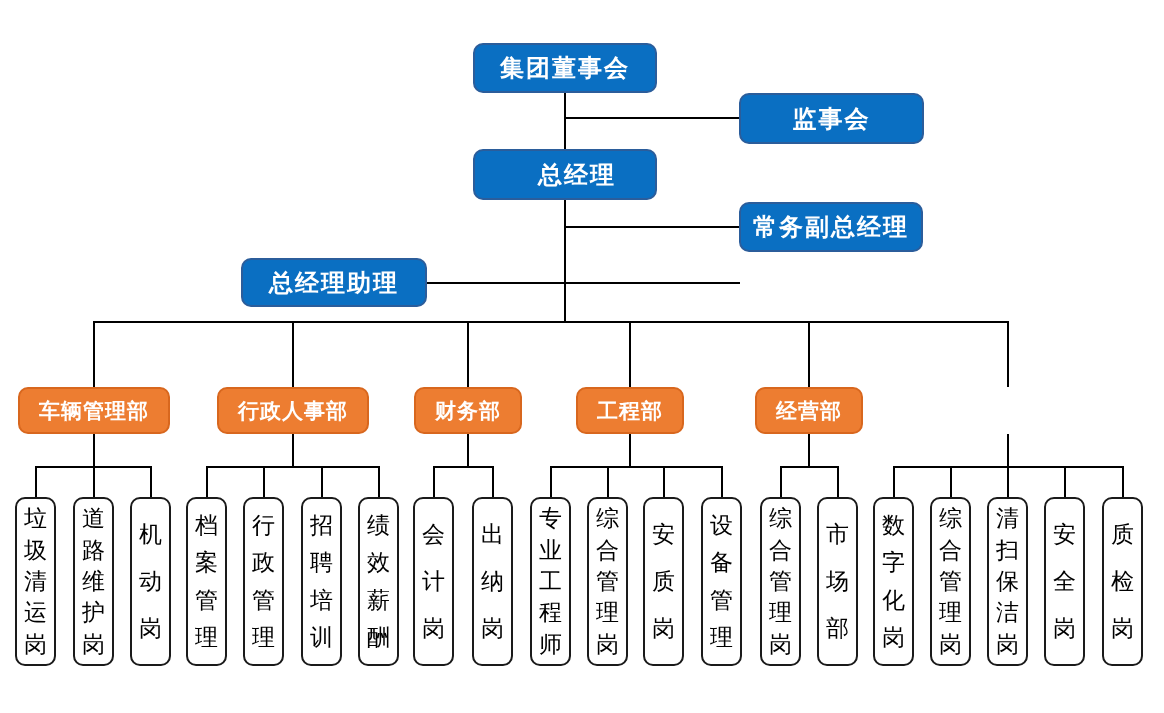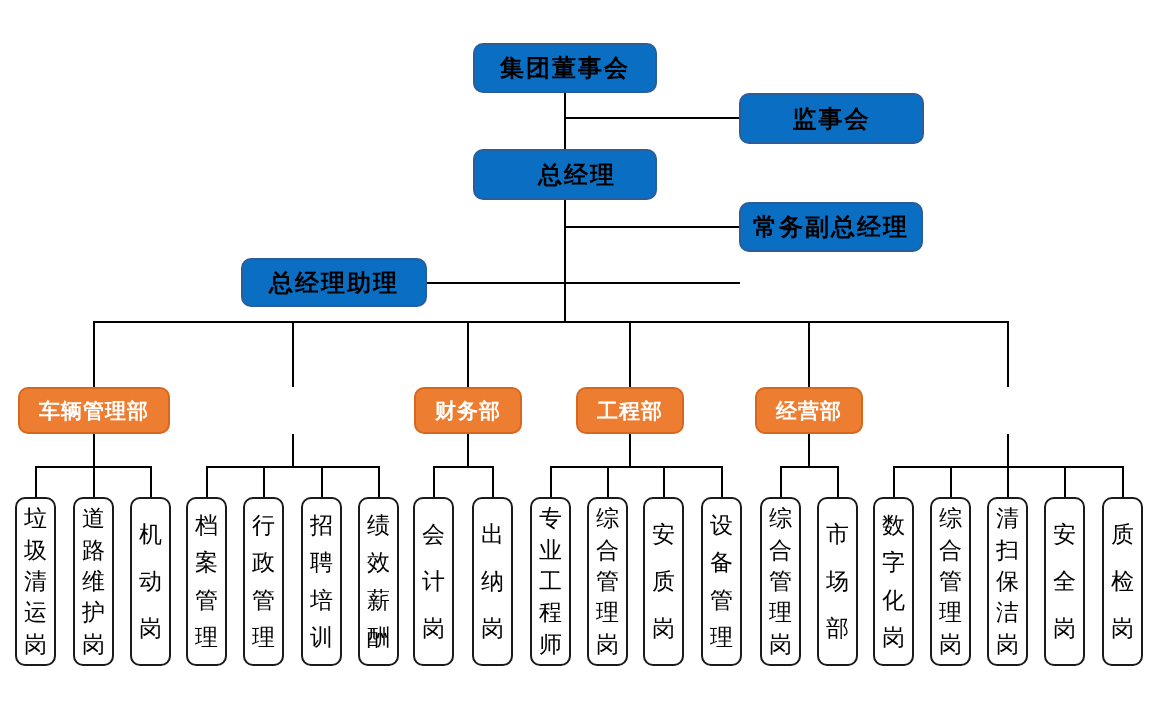--- a/index.html
+++ b/index.html
@@ -11,21 +11,21 @@
   .hline,.vline{position:absolute;background:#000000;}
   .hline{height:2px;}
   .vline{width:2px;}
 
   
   .node-blue{
     position:absolute;
     background:#0a6fc2;
     border:2px solid #2b5d9b;
     border-radius:10px;
-    color:#000000;
+    color:#ffffff;
     display:flex;align-items:center;justify-content:center;
     font-size:24px;font-weight:600;letter-spacing:2px;
     box-sizing:border-box;
     z-index:2;
   }
   
   .node-orange{
     position:absolute;
     background:#ed7d31;
     border:2px solid #d8671e;
@@ -108,20 +108,21 @@
   <div class="vline" style="left:1064px;top:466px;height:31px;"></div>
   <div class="vline" style="left:1122px;top:466px;height:31px;"></div>
 
   <div class="node-blue" style="left:473px;top:43px;width:184px;height:50px;">集团董事会</div>
   <div class="node-blue" style="left:739px;top:93px;width:185px;height:51px;">监事会</div>
   <div class="node-blue" style="left:473px;top:149px;width:184px;height:51px;padding-left:24px;">总经理</div>
   <div class="node-blue" style="left:739px;top:202px;width:184px;height:50px;font-family:Liberation Serif, serif;">常务副总经理</div>
   <div class="node-blue" style="left:241px;top:258px;width:186px;height:49px;">总经理助理</div>
 
   <div class="node-orange" style="left:18px;top:387px;width:152px;height:47px;">车辆管理部</div>
+  <div class="node-orange" style="left:217px;top:387px;width:152px;height:47px;">行政人事部</div>
   <div class="node-orange" style="left:414px;top:387px;width:108px;height:47px;">财务部</div>
   <div class="node-orange" style="left:576px;top:387px;width:108px;height:47px;">工程部</div>
   <div class="node-orange" style="left:755px;top:387px;width:108px;height:47px;">经营部</div>
 
   <div class="leaf" style="left:15px;">
     <div class="vtext">
         <span>垃</span>
         <span>圾</span>
         <span>清</span>
         <span>运</span>

